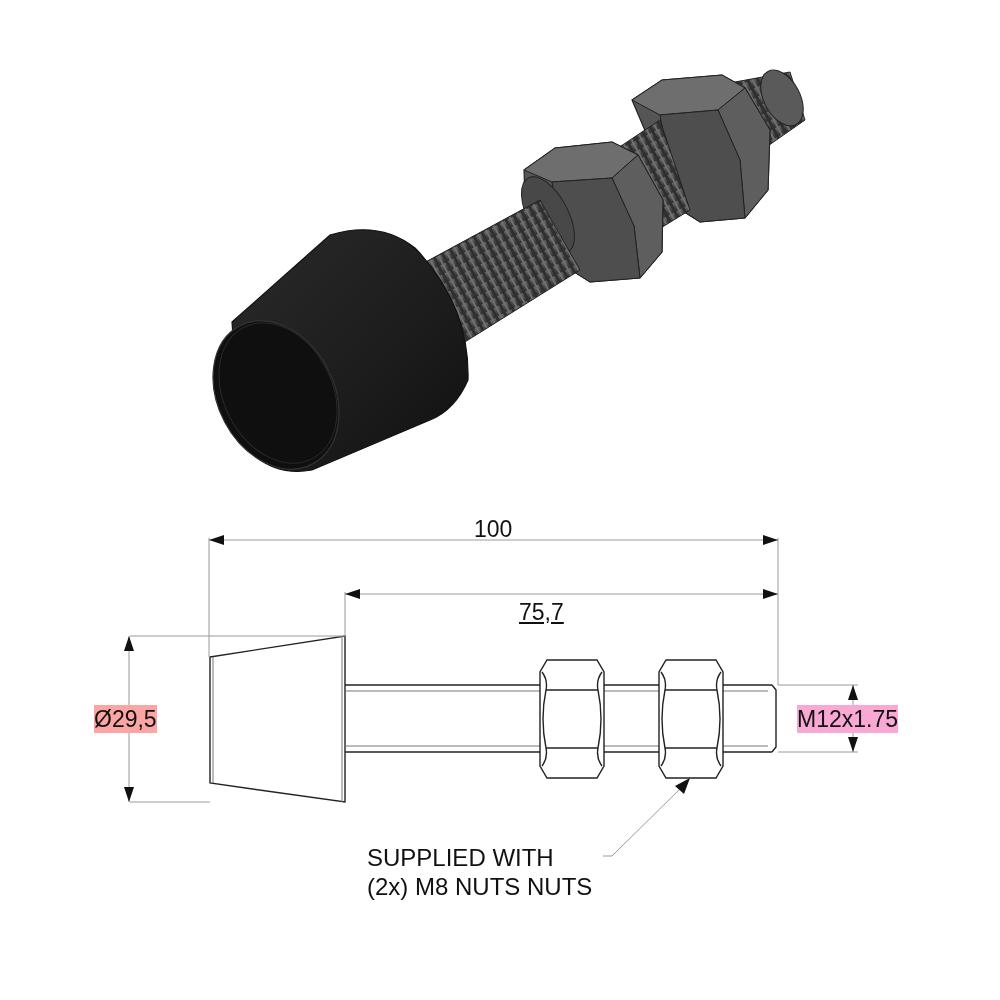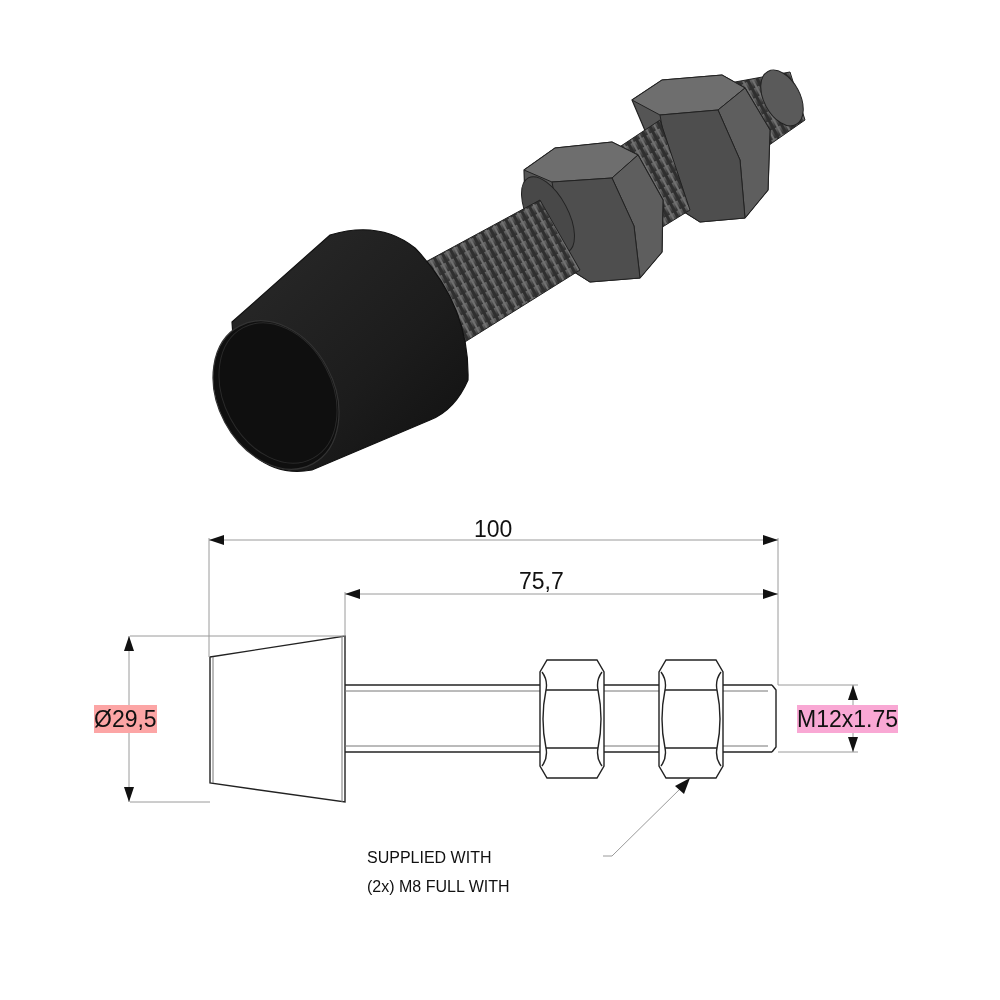--- a/index.html
+++ b/index.html
@@ -2,21 +2,21 @@
 <html><head>
   <meta charset="utf-8">
   <style>
     html, body { margin: 0; padding: 0; background: #ffffff; }
     body { width: 1000px; height: 1000px; position: relative; overflow: hidden;
            font-family: "Liberation Sans", sans-serif; }
     .canvas { position: absolute; left: 0; top: 0; width: 1000px; height: 836px; }
     .label { position: absolute; color: #111; font-family: "Liberation Sans", sans-serif;
              font-size: 23px; line-height: 28px; white-space: nowrap; }
     .note { position: absolute; color: #111; font-family: "Liberation Sans", sans-serif;
-            font-size: 16px; line-height: 29px; white-space: nowrap; }
+            font-size: 24px; line-height: 29px; white-space: nowrap; }
   </style>
 </head>
 <body>
 
 <div class="canvas">
 
   <svg width="1000" height="1000" style="position:absolute;left:0;top:0;" viewBox="0 0 1000 1000">
     <defs>
       <linearGradient id="threadGrad" x1="0" y1="0" x2="0" y2="1">
         <stop offset="0" stop-color="#6a6a6a"></stop>
@@ -123,19 +123,19 @@
       <polygon points="853,685 848,700 858,700" stroke="none"></polygon>
       <polygon points="853,752 848,737 858,737" stroke="none"></polygon>
 
       <line x1="603" y1="856" x2="612" y2="856"></line>
       <line x1="612" y1="856" x2="683" y2="786"></line>
       <polygon points="690,778 675,786 684,794" stroke="none"></polygon>
     </g>
   </svg>
 
   <div class="label" style="left:474px;top:515px;">100</div>
-  <div class="label" style="left:519px;top:567px;">75,7</div>
+  <div class="label" style="left:519px;top:598px;text-decoration:underline;">75,7</div>
   <div class="label" style="left:94px;top:705px;background:#fca5a5;">Ø29,5</div>
   <div class="label" style="left:797px;top:705px;background:#f9a8d4;">M12x1.75</div>
 
   <div class="note" style="left:367px;top:843px;">SUPPLIED WITH</div>
-  <div class="note" style="left:367px;top:872px;">(2x) M8 FULL WITH</div>
+  <div class="note" style="left:367px;top:872px;">(2x) M8 NUTS NUTS</div>
 </div>
 
 </body></html>

